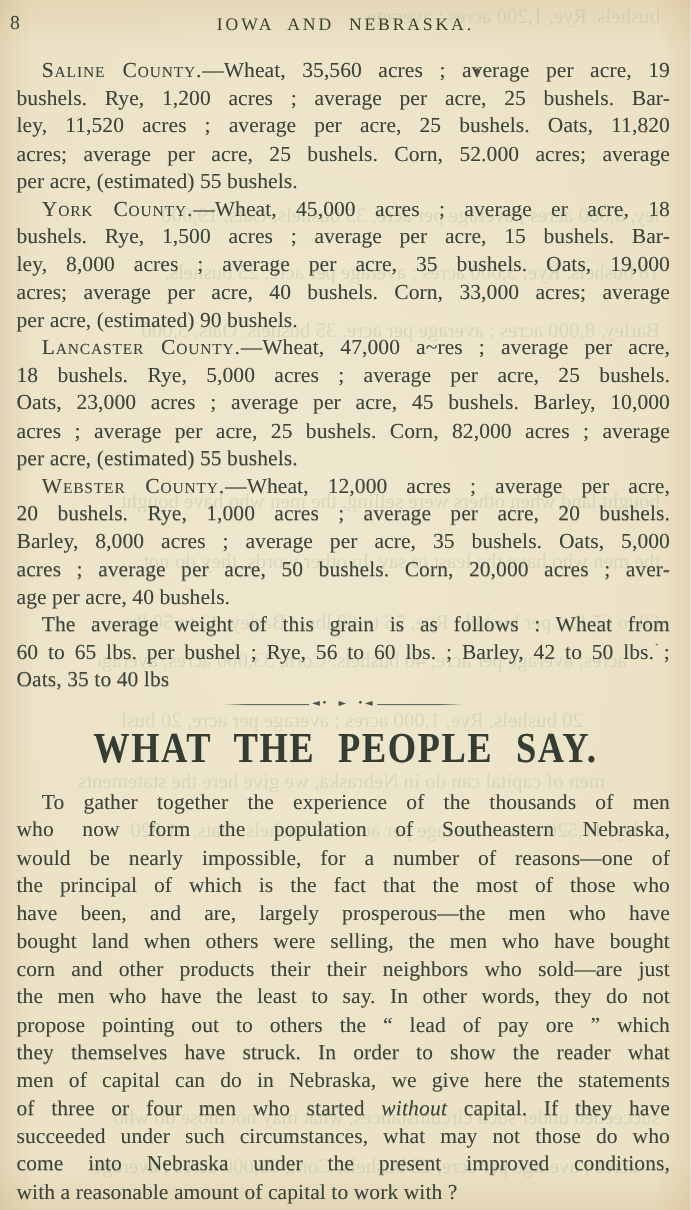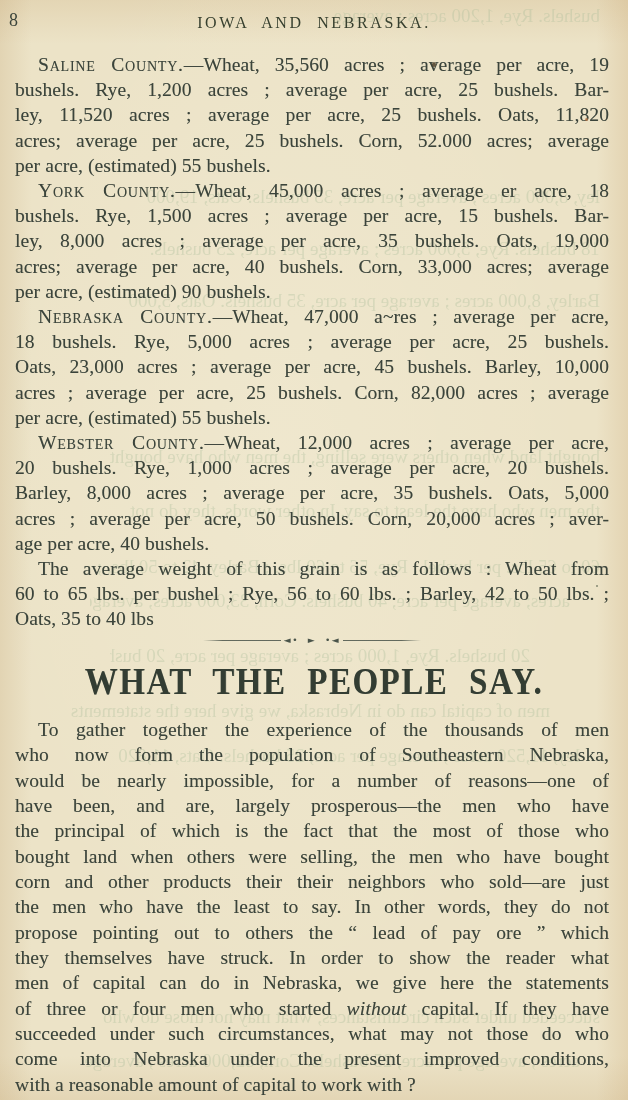--- a/index.html
+++ b/index.html
@@ -135,21 +135,21 @@
           <div class="ln last">per acre, (estimated) 55 bushels.</div>
         </div>
       <div class="para">
           <div class="ln first"><span class="sc">York County.</span>—Wheat, 45,000 acres ; average er acre, 18</div>
           <div class="ln">bushels. Rye, 1,500 acres ; average per acre, 15 bushels. Bar-</div>
           <div class="ln">ley, 8,000 acres ; average per acre, 35 bushels. Oats, 19,000</div>
           <div class="ln">acres; average per acre, 40 bushels. Corn, 33,000 acres; average</div>
           <div class="ln last">per acre, (estimated) 90 bushels.</div>
         </div>
       <div class="para">
-          <div class="ln first"><span class="sc">Nebraska County.</span>—Wheat, 47,000 a~res ; average per acre,</div>
+          <div class="ln first"><span class="sc">Lancaster County.</span>—Wheat, 47,000 a~res ; average per acre,</div>
           <div class="ln">18 bushels. Rye, 5,000 acres ; average per acre, 25 bushels.</div>
           <div class="ln">Oats, 23,000 acres ; average per acre, 45 bushels. Barley, 10,000</div>
           <div class="ln">acres ; average per acre, 25 bushels. Corn, 82,000 acres ; average</div>
           <div class="ln last">per acre, (estimated) 55 bushels.</div>
         </div>
       <div class="para">
           <div class="ln first"><span class="sc">Webster County.</span>—Wheat, 12,000 acres ; average per acre,</div>
           <div class="ln">20 bushels. Rye, 1,000 acres ; average per acre, 20 bushels.</div>
           <div class="ln">Barley, 8,000 acres ; average per acre, 35 bushels. Oats, 5,000</div>
           <div class="ln">acres ; average per acre, 50 bushels. Corn, 20,000 acres ; aver-</div>
@@ -168,22 +168,22 @@
       <span class="rule r"></span>
     </div>
 
     <div class="section-heading">WHAT THE PEOPLE SAY.</div>
 
     <div class="block block2">
       <div class="para">
           <div class="ln first">To gather together the experience of the thousands of men</div>
           <div class="ln">who now form the population of Southeastern Nebraska,</div>
           <div class="ln">would be nearly impossible, for a number of reasons—one of</div>
+          <div class="ln">the principal of which is the fact that the most of those who</div>
           <div class="ln">have been, and are, largely prosperous—the men who have</div>
-          <div class="ln">the principal of which is the fact that the most of those who</div>
           <div class="ln">bought land when others were selling, the men who have bought</div>
           <div class="ln">corn and other products their their neighbors who sold—are just</div>
           <div class="ln">the men who have the least to say. In other words, they do not</div>
           <div class="ln">propose pointing out to others the “ lead of pay ore ” which</div>
           <div class="ln">they themselves have struck. In order to show the reader what</div>
           <div class="ln">men of capital can do in Nebraska, we give here the statements</div>
           <div class="ln">of three or four men who started <i>without</i> capital. If they have</div>
           <div class="ln">succeeded under such circumstances, what may not those do who</div>
           <div class="ln">come into Nebraska under the present improved conditions,</div>
           <div class="ln last">with a reasonable amount of capital to work with ?</div>

